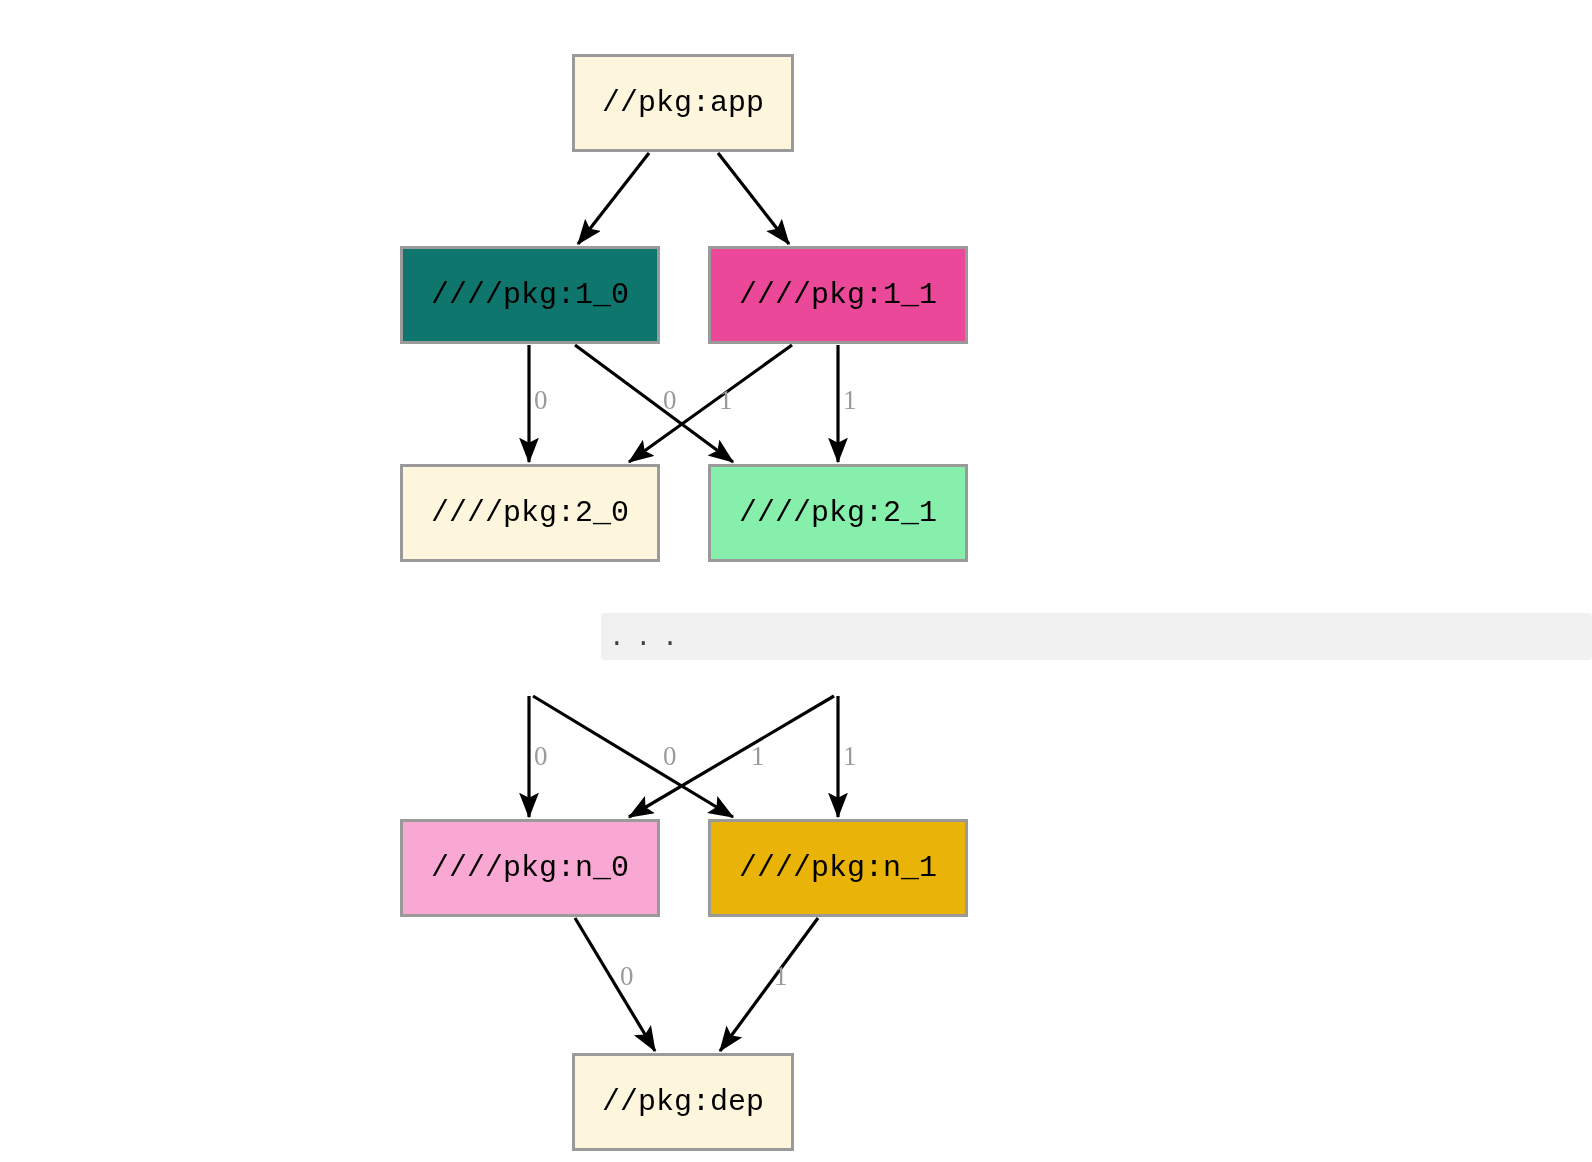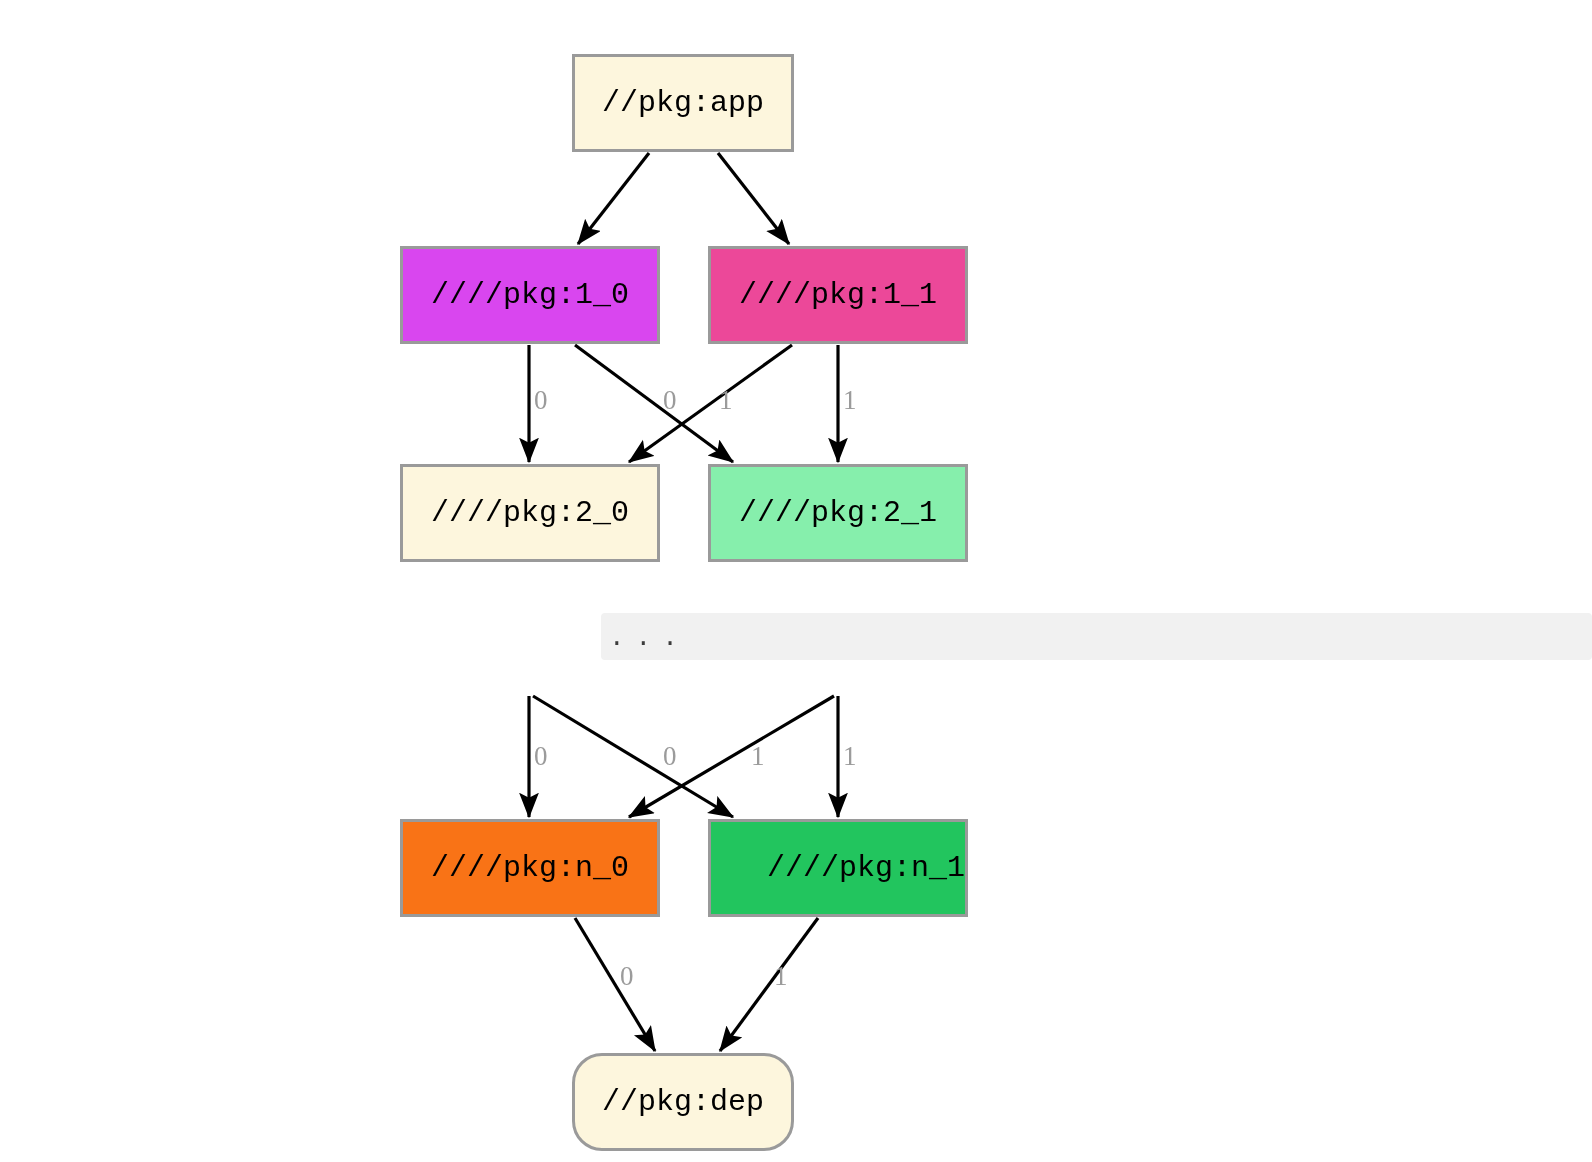--- a/index.html
+++ b/index.html
@@ -94,39 +94,39 @@
         <line x1="838" y1="680" x2="838" y2="801" stroke="#000000" stroke-width="3.2" marker-end="url(#arrowhead)"></line>
         <line x1="575" y1="902" x2="655" y2="1035" stroke="#000000" stroke-width="3.2" marker-end="url(#arrowhead)"></line>
         <line x1="818" y1="902" x2="720" y2="1035" stroke="#000000" stroke-width="3.2" marker-end="url(#arrowhead)"></line>
       </g>
   </svg>
 
   <div id="node-layer">
       <div class="node-box" style="left: 572px; top: 38px; width: 222px; height: 98px; background: rgb(253, 246, 221); border-color: rgb(154, 154, 154);">
         <span class="node-label">//pkg:app</span>
       </div>
-      <div class="node-box" style="left: 400px; top: 230px; width: 260px; height: 98px; background: #d946ef; border-color: rgb(154, 154, 154);">
+      <div class="node-box" style="left: 400px; top: 230px; width: 260px; height: 98px; background: #0f766e; border-color: rgb(154, 154, 154);">
         <span class="node-label">////pkg:1_0</span>
       </div>
       <div class="node-box" style="left: 708px; top: 230px; width: 260px; height: 98px; background: #ec4899; border-color: rgb(154, 154, 154);">
         <span class="node-label">////pkg:1_1</span>
       </div>
       <div class="node-box" style="left: 400px; top: 448px; width: 260px; height: 98px; background: rgb(253, 246, 221); border-color: rgb(154, 154, 154); justify-content: center;">
         <span class="node-label">////pkg:2_0</span>
       </div>
       <div class="node-box" style="left: 708px; top: 448px; width: 260px; height: 98px; background: #86efac; border-color: rgb(154, 154, 154);">
         <span class="node-label">////pkg:2_1</span>
       </div>
-      <div class="node-box" style="left: 400px; top: 803px; width: 260px; height: 98px; background: #f97316; border-color: rgb(154, 154, 154);">
+      <div class="node-box" style="left: 400px; top: 803px; width: 260px; height: 98px; background: #f9a8d4; border-color: rgb(154, 154, 154);">
         <span class="node-label">////pkg:n_0</span>
       </div>
-      <div class="node-box" style="left: 708px; top: 803px; width: 260px; height: 98px; background: #22c55e; border-color: rgb(154, 154, 154); justify-content: flex-end;">
+      <div class="node-box" style="left: 708px; top: 803px; width: 260px; height: 98px; background: #eab308; border-color: rgb(154, 154, 154);">
         <span class="node-label">////pkg:n_1</span>
       </div>
-      <div class="node-box" style="left: 572px; top: 1037px; width: 222px; height: 98px; background: rgb(253, 246, 221); border-color: rgb(154, 154, 154); border-radius: 30px;">
+      <div class="node-box" style="left: 572px; top: 1037px; width: 222px; height: 98px; background: rgb(253, 246, 221); border-color: rgb(154, 154, 154);">
         <span class="node-label">//pkg:dep</span>
       </div>
     </div>
   <div id="edge-label-layer">
       <span class="edge-label" style="left: 534px; top: 371px; color: rgb(155, 155, 155);">0</span>
       <span class="edge-label" style="left: 663px; top: 371px; color: rgb(155, 155, 155);">0</span>
       <span class="edge-label" style="left: 719px; top: 371px; color: rgb(155, 155, 155);">1</span>
       <span class="edge-label" style="left: 843px; top: 371px; color: rgb(155, 155, 155);">1</span>
       <span class="edge-label" style="left: 534px; top: 727px; color: rgb(155, 155, 155);">0</span>
       <span class="edge-label" style="left: 663px; top: 727px; color: rgb(155, 155, 155);">0</span>

